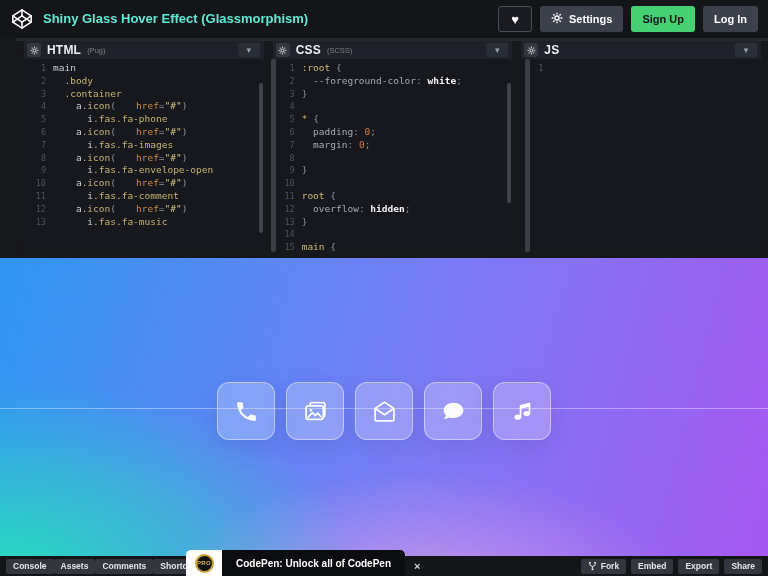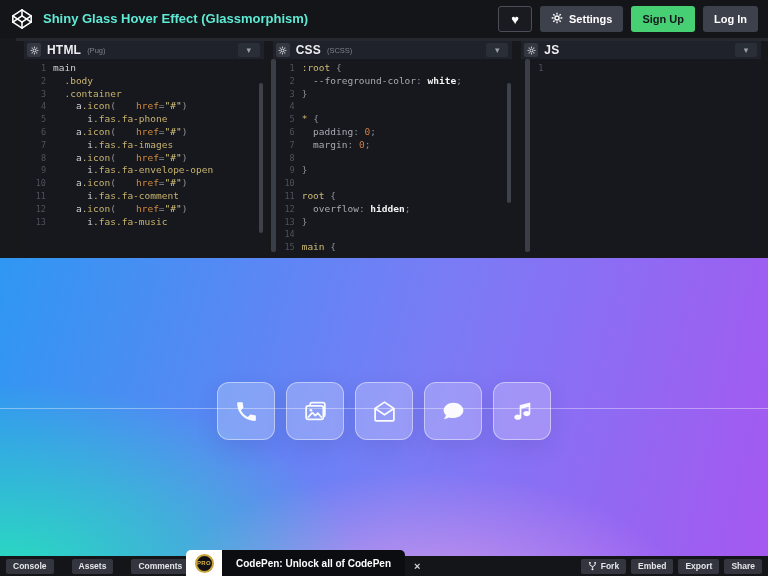--- a/index.html
+++ b/index.html
@@ -233,21 +233,21 @@
         <span style="display: flex;">
           <svg viewBox="0 0 24 24" fill="rgba(255,255,255,.95)" width="25" height="25">
             <path d="M19.5 3.3l-9.6 2.4a.8.8 0 00-.6.78v8.9a3.6 3.6 0 00-1.8-.48c-1.9 0-3.4 1.15-3.4 2.55s1.5 2.55 3.4 2.55 3.4-1.15 3.4-2.55V9.4l7-1.75v4.23a3.6 3.6 0 00-1.8-.48c-1.9 0-3.4 1.15-3.4 2.55s1.5 2.55 3.4 2.55 3.4-1.15 3.4-2.55V4.08a.8.8 0 00-1-.78z"></path>
           </svg>
         </span>
       </a>
     </div>
 </div>
 
 <div class="bottombar">
-  <span id="bbLeft" style="display:flex;gap:18px">
+  <span id="bbLeft" style="display:flex;gap:0">
       <span class="bbtn">
         <span>Console</span>
       </span>
       <span class="bbtn">
         <span>Assets</span>
       </span>
       <span class="bbtn">
         <span>Comments</span>
       </span>
       <span class="bbtn">

